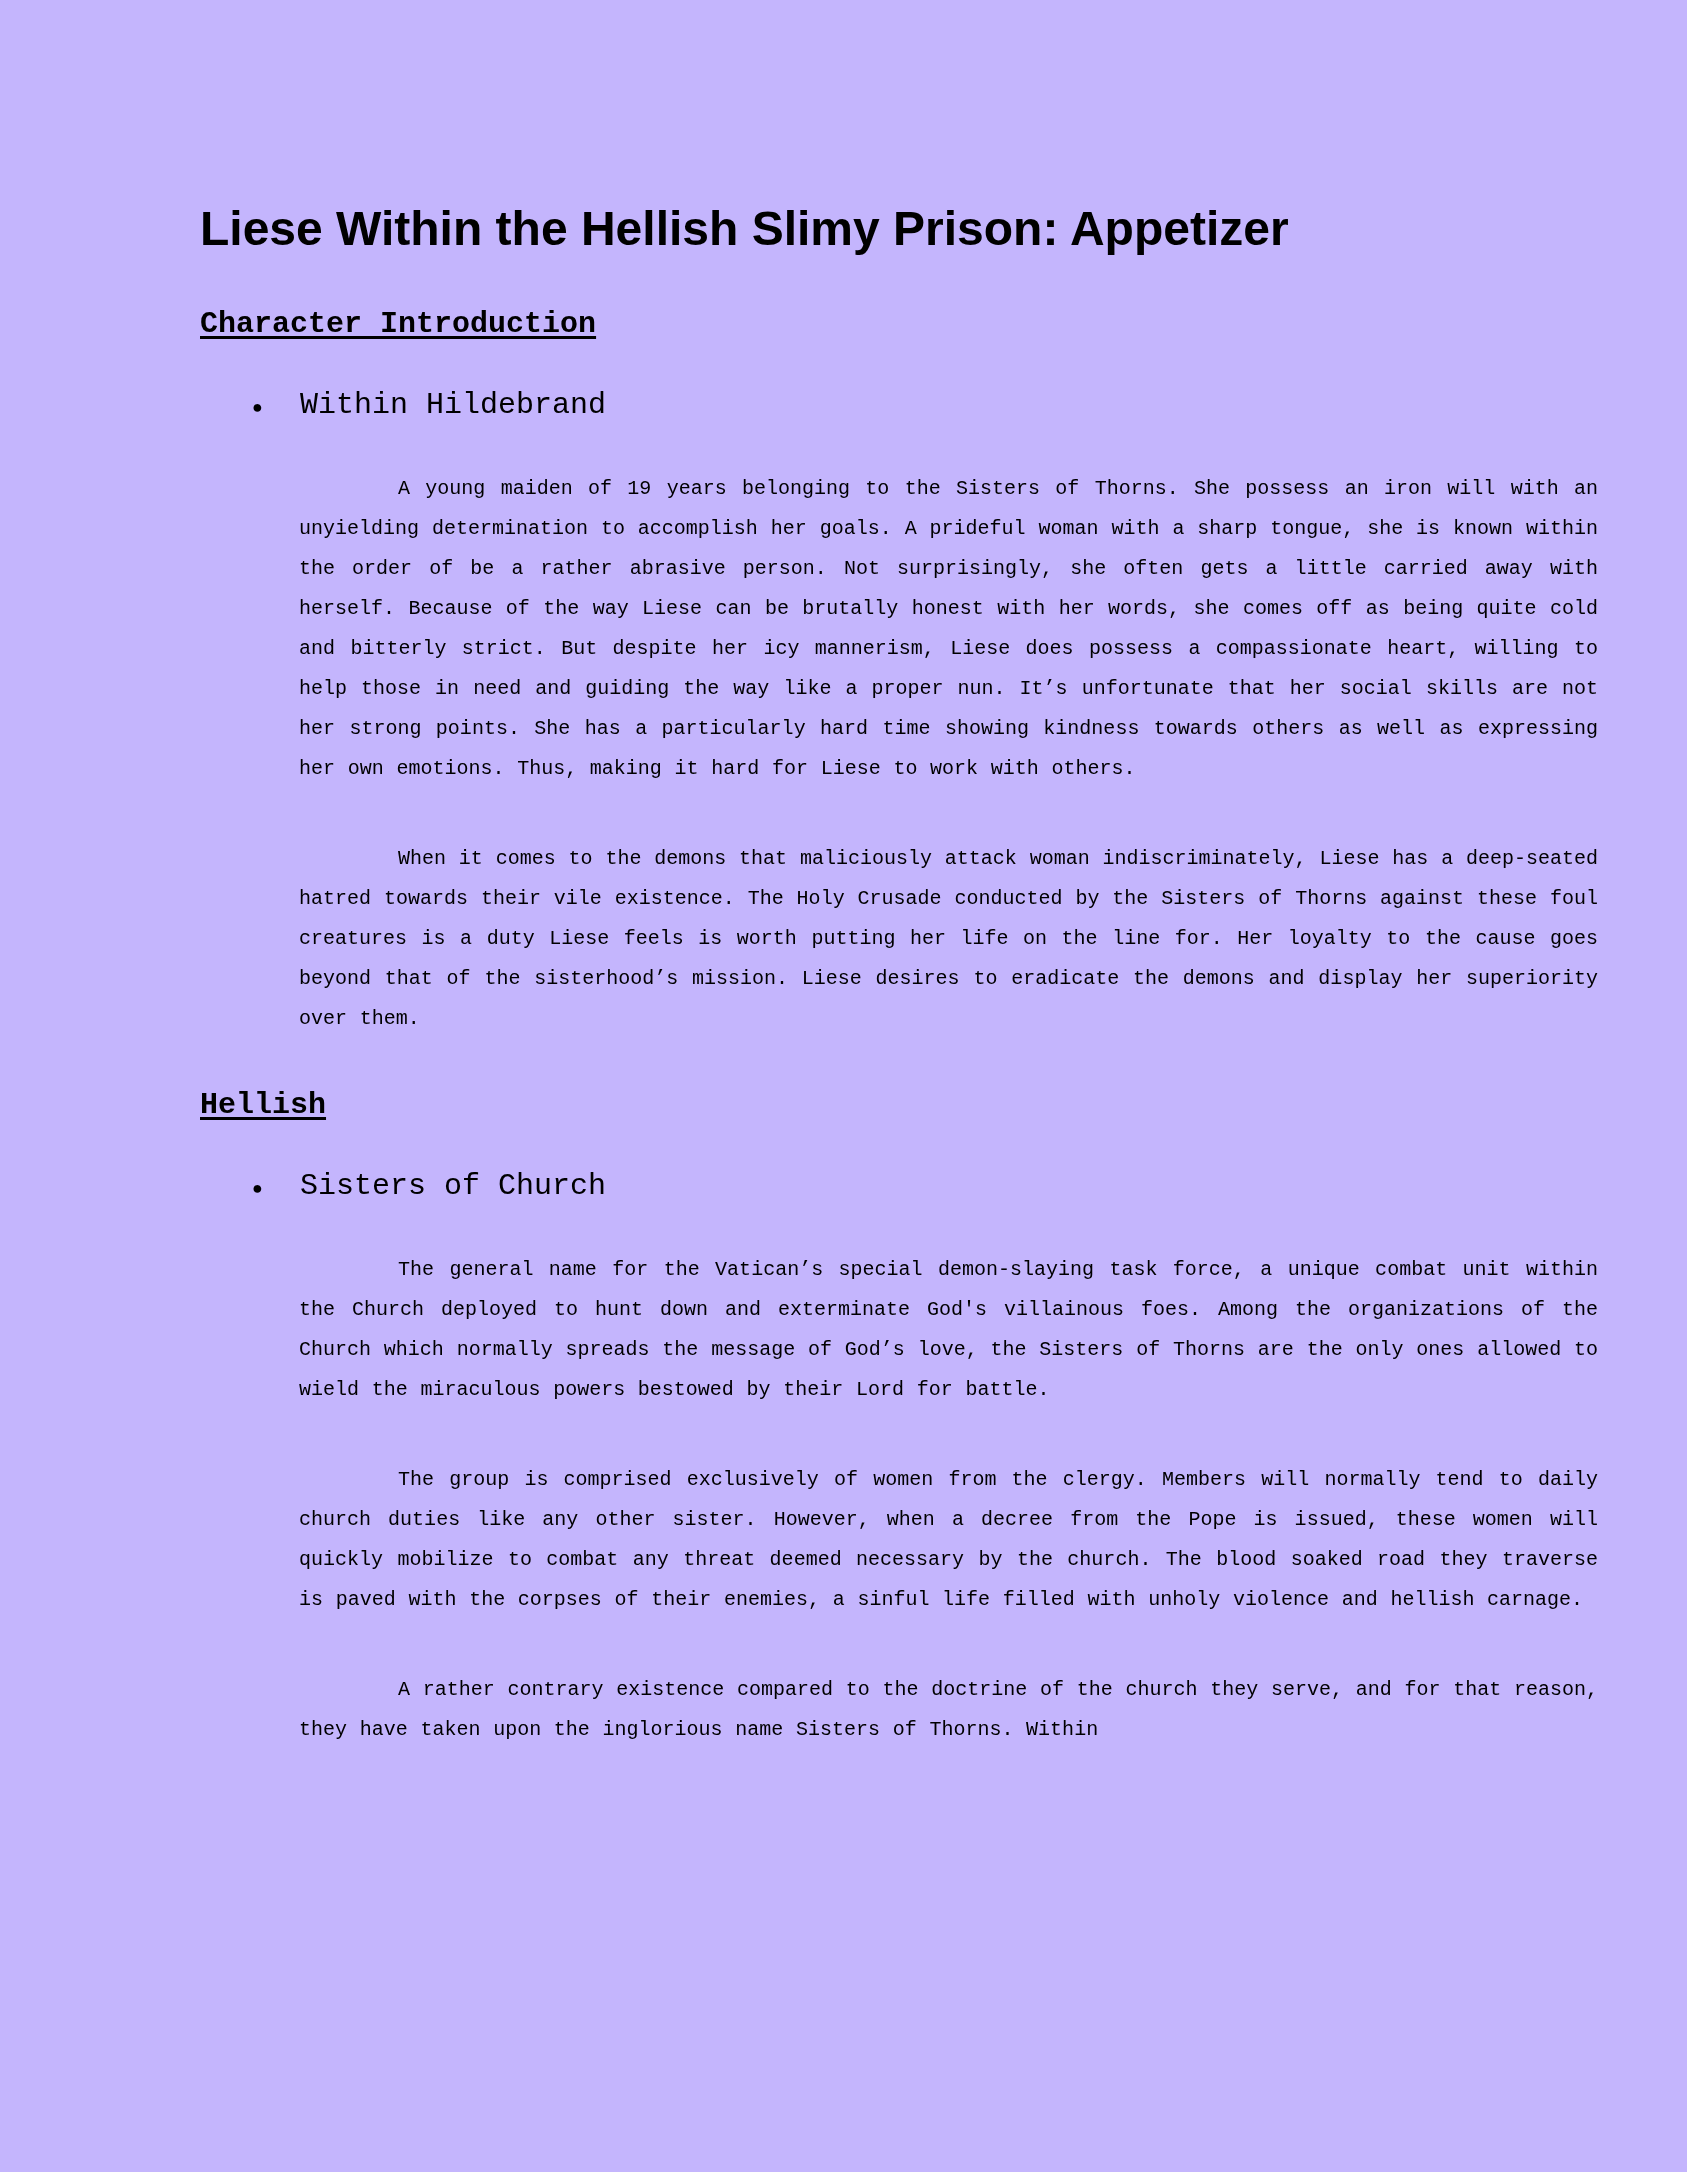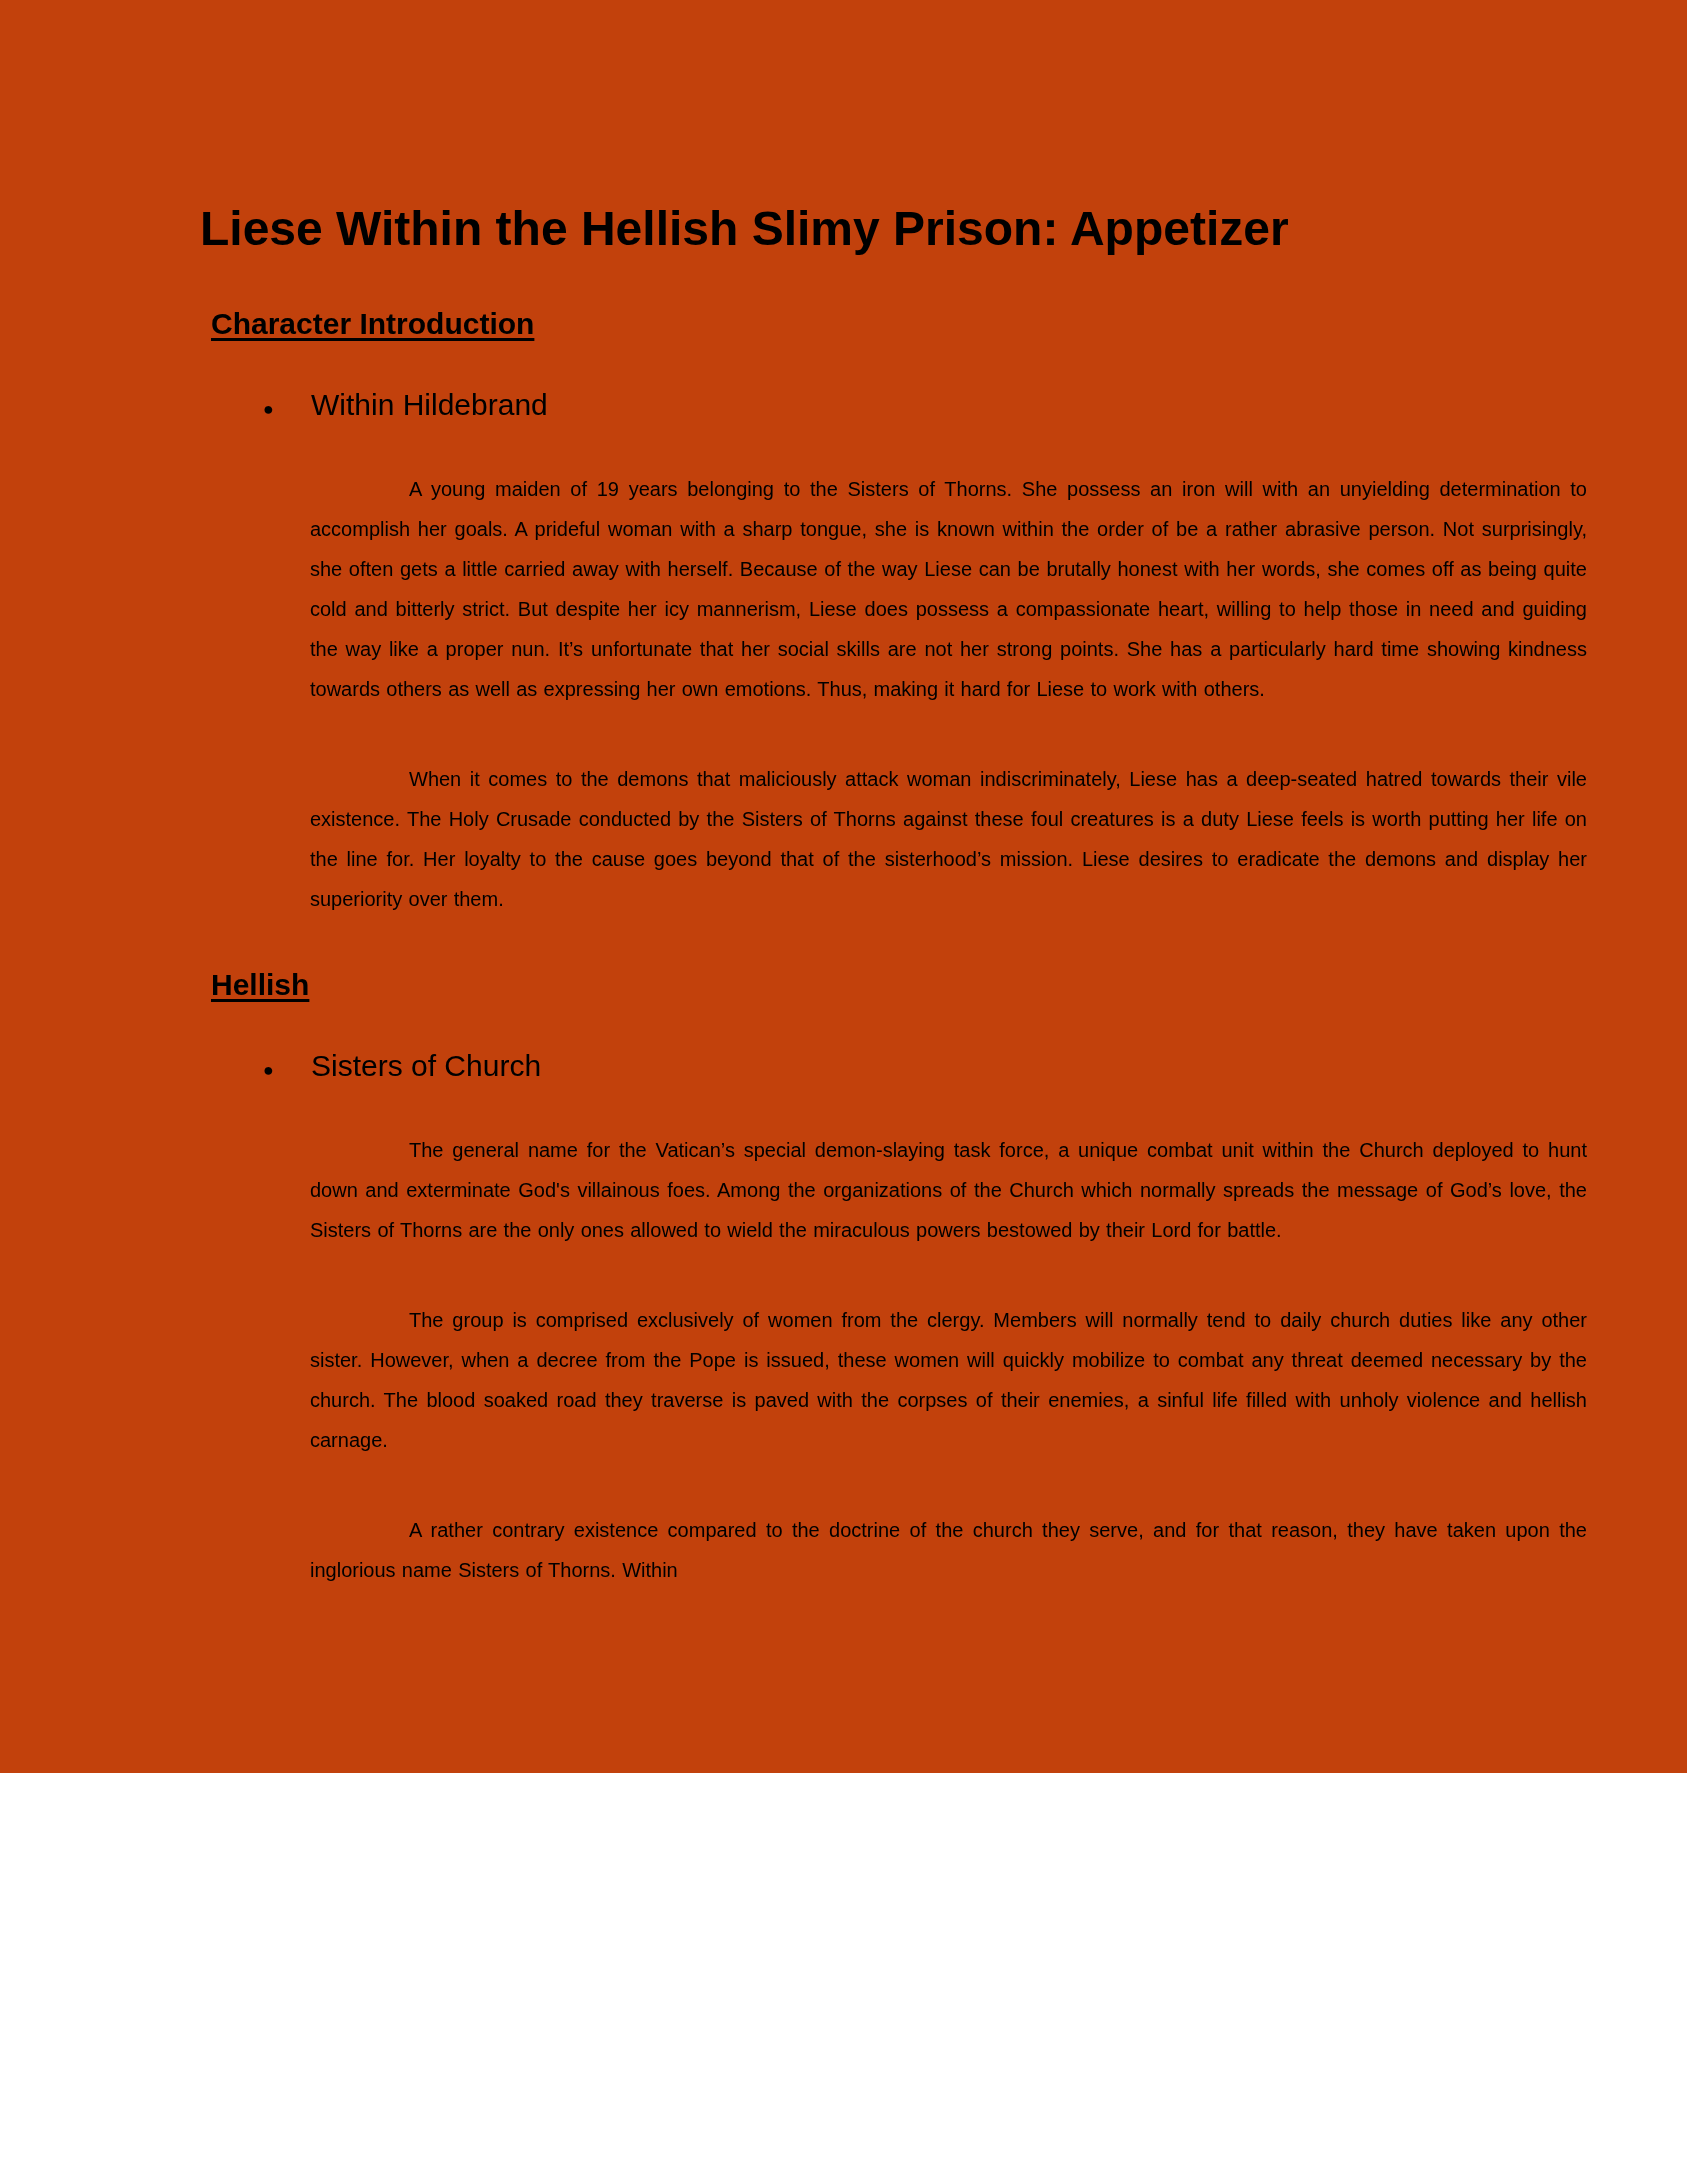--- a/index.html
+++ b/index.html
@@ -1,37 +1,37 @@
 <!DOCTYPE html>
 <html style="font-size:10.6px"><head>
 <meta charset="utf-8">
 <style>
   * { box-sizing: border-box; }
   html, body { margin: 0; padding: 0; background: #ffffff; }
   body { width: 1687px; height: 2183px; }
 
   .page {
     width: 1687px;
-    height: 1773px;
+    height: 2172px;
     padding: 200px 89px 0 200px;
-    background: #c2410c;
+    background: #c4b5fd;
     color: #000000;
     font-family: "Liberation Sans", sans-serif;
     overflow: hidden;
   }
 
   .doc-title {
     margin: 0;
     font-size: 48px;
     line-height: 58px;
     font-weight: 700;
     white-space: nowrap;
   }
 
-  .doc-section { margin: 11px; padding: 0; }
+  .doc-section { margin: 0; padding: 0; font-family: Liberation Mono, monospace; }
 
   .section-heading {
     margin: 46px 0 0 0;
     font-size: 30px;
     line-height: 40px;
     font-weight: 700;
   }
   .section-heading .heading-text {
     text-decoration: underline;
     text-decoration-thickness: 2.6px;

